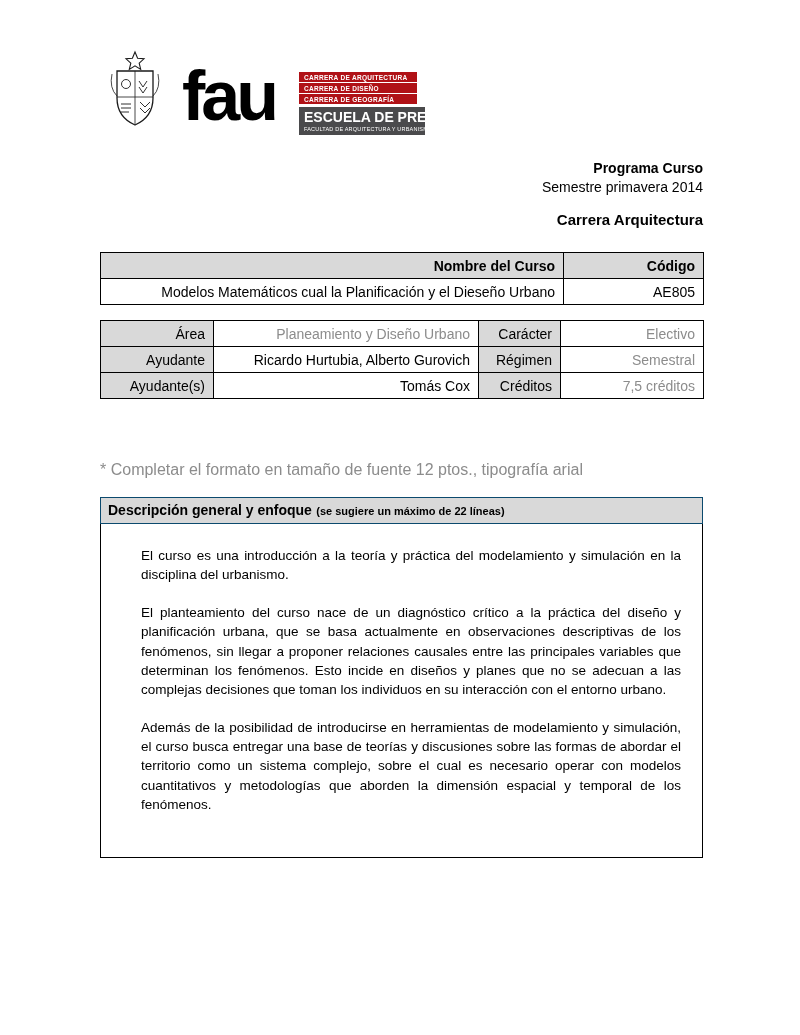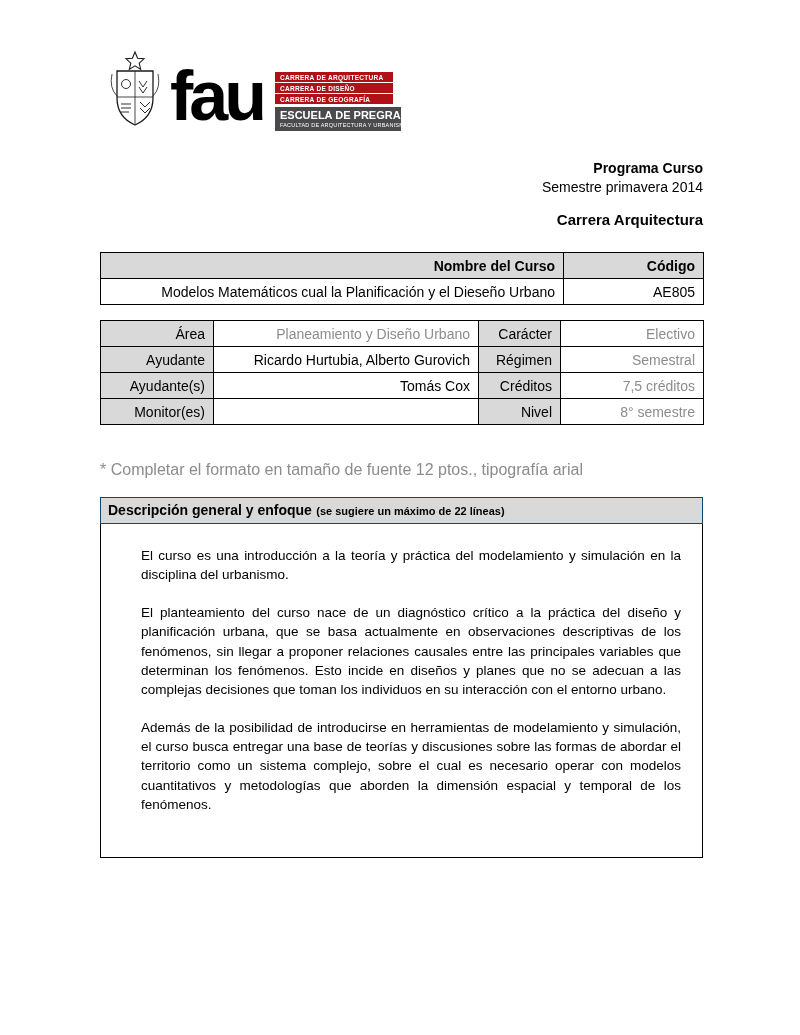--- a/index.html
+++ b/index.html
@@ -5,38 +5,38 @@
   * { margin:0; padding:0; box-sizing:border-box; }
   html,body { background:#ffffff; }
   body {
     width:800px; height:1035px; position:relative; overflow:hidden;
     font-family:"Liberation Sans", sans-serif; color:#000;
   }
 
   
   .logo-row {
     position:absolute; left:108px; top:50px;
-    display:flex; align-items:flex-start; gap:8px;
+    display:flex; align-items:flex-start; gap:20px;
   }
   .crest { display:block; }
   .fau-word {
     font-size:70px; font-weight:900; letter-spacing:-4px;
     line-height:0.92; margin-top:14px; color:#000;
   }
   .logo-labels { display:flex; flex-direction:column; margin-top:22px; margin-left:4px; }
   .strip-red {
     background:var(--brand_red,#b01116); color:#fff;
     font-size:6.5px; font-weight:bold; letter-spacing:0.3px;
     padding:1.5px 5px; width:118px; margin-bottom:1px; white-space:nowrap;
   }
   .strip-dark {
     background:var(--label_dark,#4a4a4c); color:#fff;
     width:126px; margin-top:2px; padding:2px 5px 3px 5px;
   }
-  .strip-dark .school { font-size:11px; font-weight:bold; white-space:nowrap; }
+  .strip-dark .school { font-size:14px; font-weight:bold; white-space:nowrap; }
   .strip-dark .faculty { font-size:5.5px; letter-spacing:0.2px; white-space:nowrap; margin-top:1px; }
 
   
   .doc-header { position:absolute; right:97px; top:160px; text-align:right; }
   .doc-title { font-size:14px; font-weight:bold; }
   .doc-semester { font-size:14px; margin-top:3px; }
   .doc-career { font-size:15px; font-weight:bold; margin-top:16px; }
 
   
   table.tbl { border-collapse:collapse; table-layout:fixed; width:603px; }
@@ -148,26 +148,20 @@
       <td>Ricardo Hurtubia, Alberto Gurovich</td>
       <td class="lbl">Régimen</td>
       <td class="gray">Semestral</td>
     </tr>
     <tr>
       <td class="lbl">Ayudante(s)</td>
       <td>Tomás Cox</td>
       <td class="lbl">Créditos</td>
       <td class="gray">7,5 créditos</td>
     </tr>
-    <tr>
-      <td class="lbl">Monitor(es)</td>
-      <td></td>
-      <td class="lbl">Nivel</td>
-      <td class="gray">8° semestre</td>
-    </tr>
   </tbody>
     </table>
 
   <div class="note">* Completar el formato en tamaño de fuente 12 ptos., tipografía arial</div>
 
   <div class="desc">
     <div class="desc-header">
       <span class="desc-title">Descripción general y enfoque</span>
       <span class="desc-subtitle"> <span>(se sugiere un máximo de 22 líneas)</span></span>
     </div>

